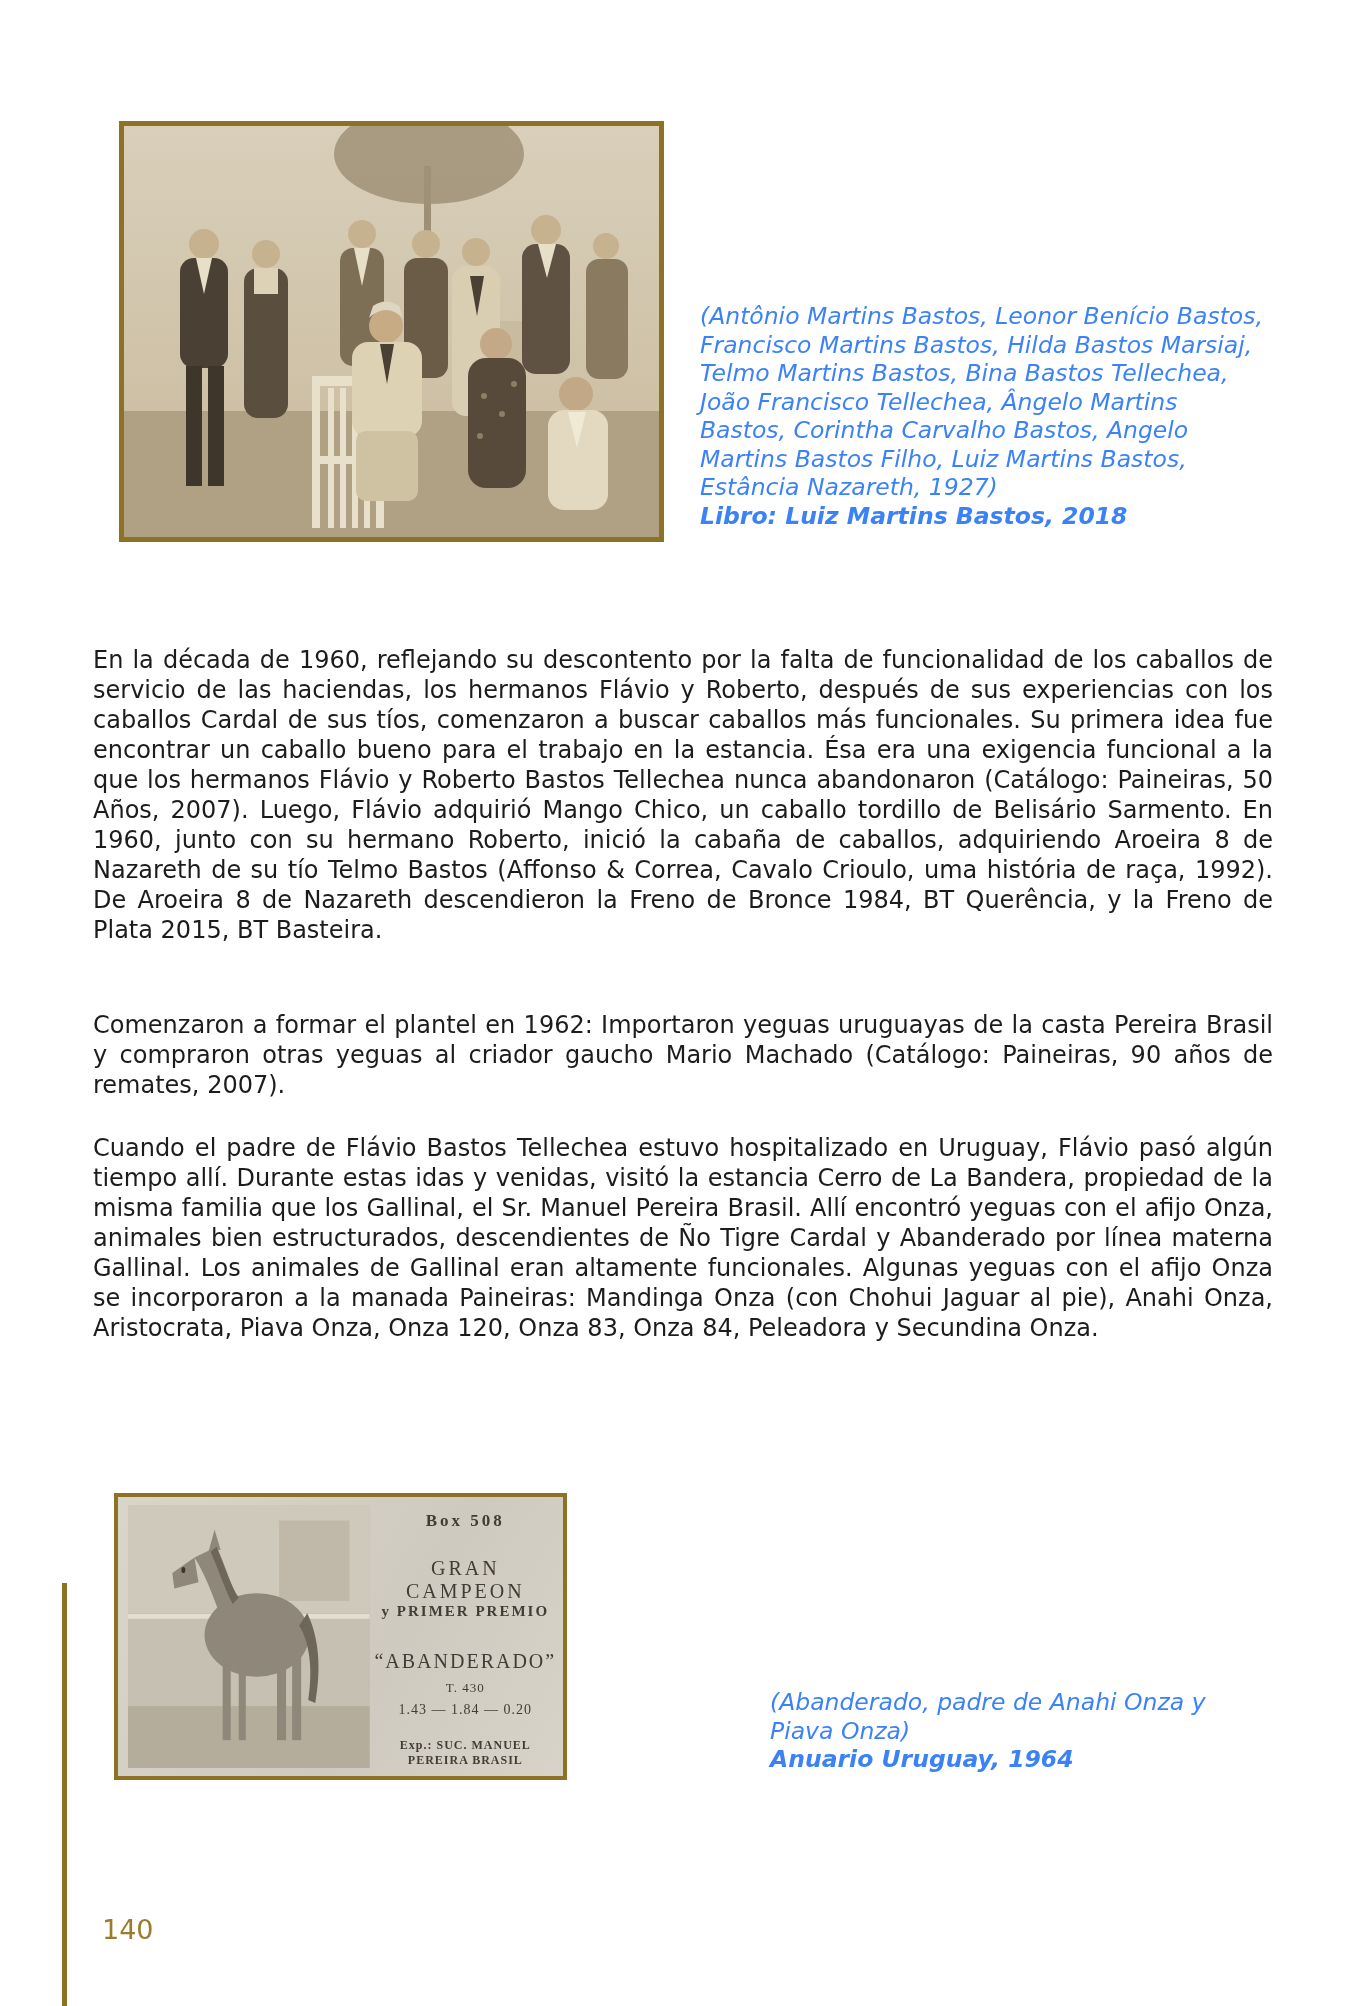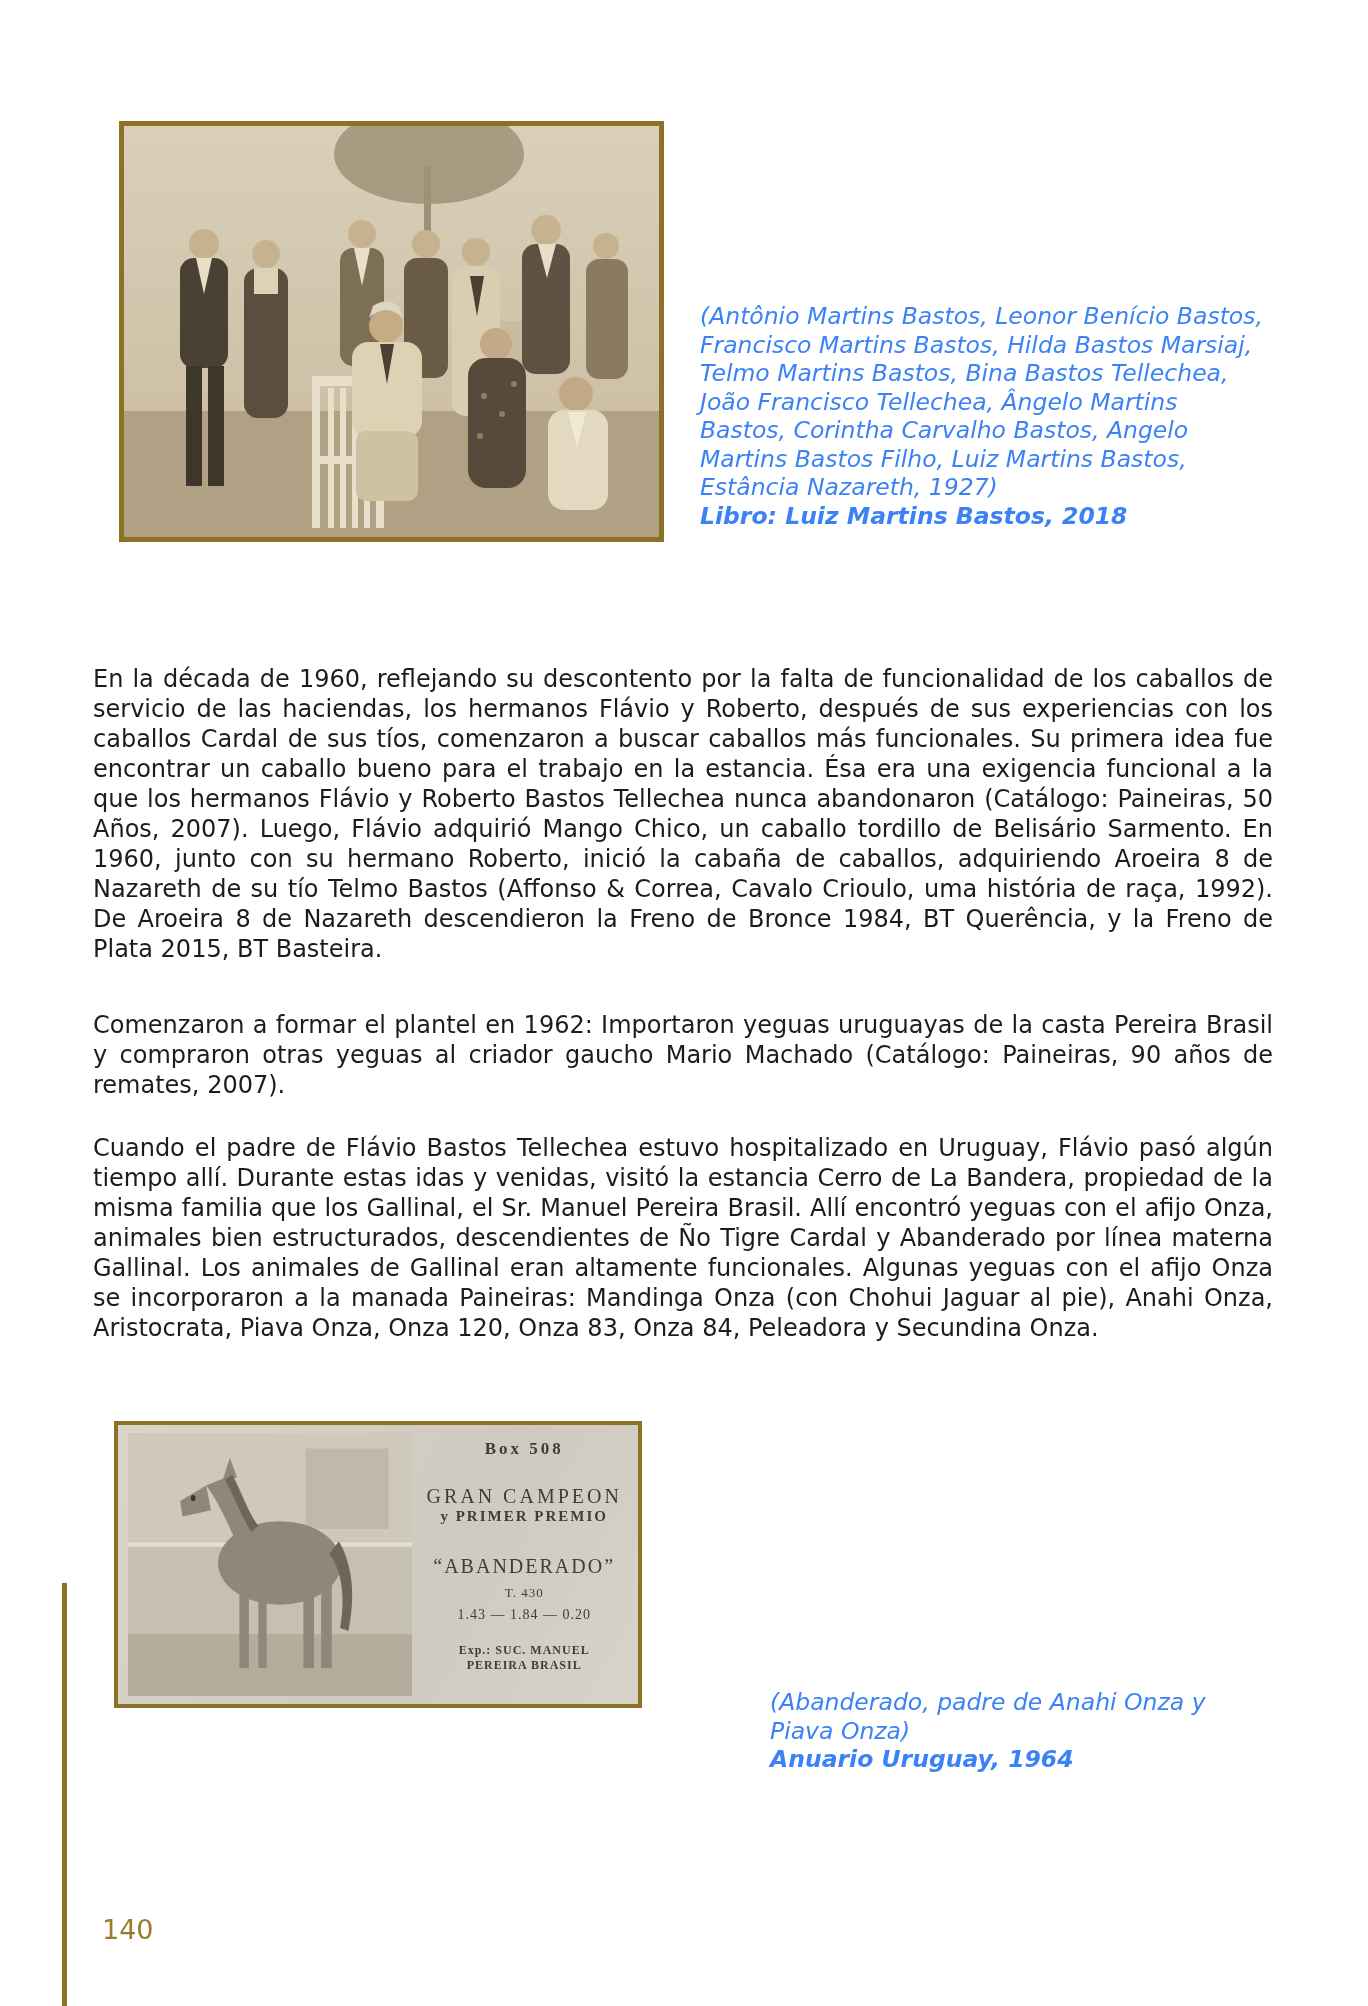--- a/index.html
+++ b/index.html
@@ -23,28 +23,28 @@
   .caption-top { left:700px; top:302px; width:565px; }
   .caption-bottom { left:770px; top:1688px; width:490px; }
   .caption .src { font-weight:bold; }
 
   
   .body-par {
     position:absolute; left:93px; width:1180px;
     font-size:24px; line-height:30px; text-align:justify;
     color:#1c1c1c;
   }
-  .p1 { top:640px; }
+  .p1 { top:621px; }
   .p2 { top:986px; }
   .p3 { top:1109px; }
   .body-par .it { }
 
   
   .photo-bottom {
-    position:absolute; left:114px; top:1421px; width:528px; height:287px;
+    position:absolute; left:114px; top:1493px; width:453px; height:287px;
     border:4px solid #8d7226; box-sizing:border-box;
     background:linear-gradient(120deg,#dad5cb,#cfcabf 60%,#d8d3c8);
     display:flex;
   }
   .horse-area { width:57%; padding:8px 2px 8px 10px; box-sizing:border-box; }
   .horse-area svg { display:block; width:100%; height:100%; background:#c6c0b3; }
   .card-text {
     width:43%; box-sizing:border-box; padding:12px 6px 0 2px;
     display:flex; flex-direction:column; align-items:center;
     font-family:"Liberation Serif", serif; color:#413d36; text-align:center;

